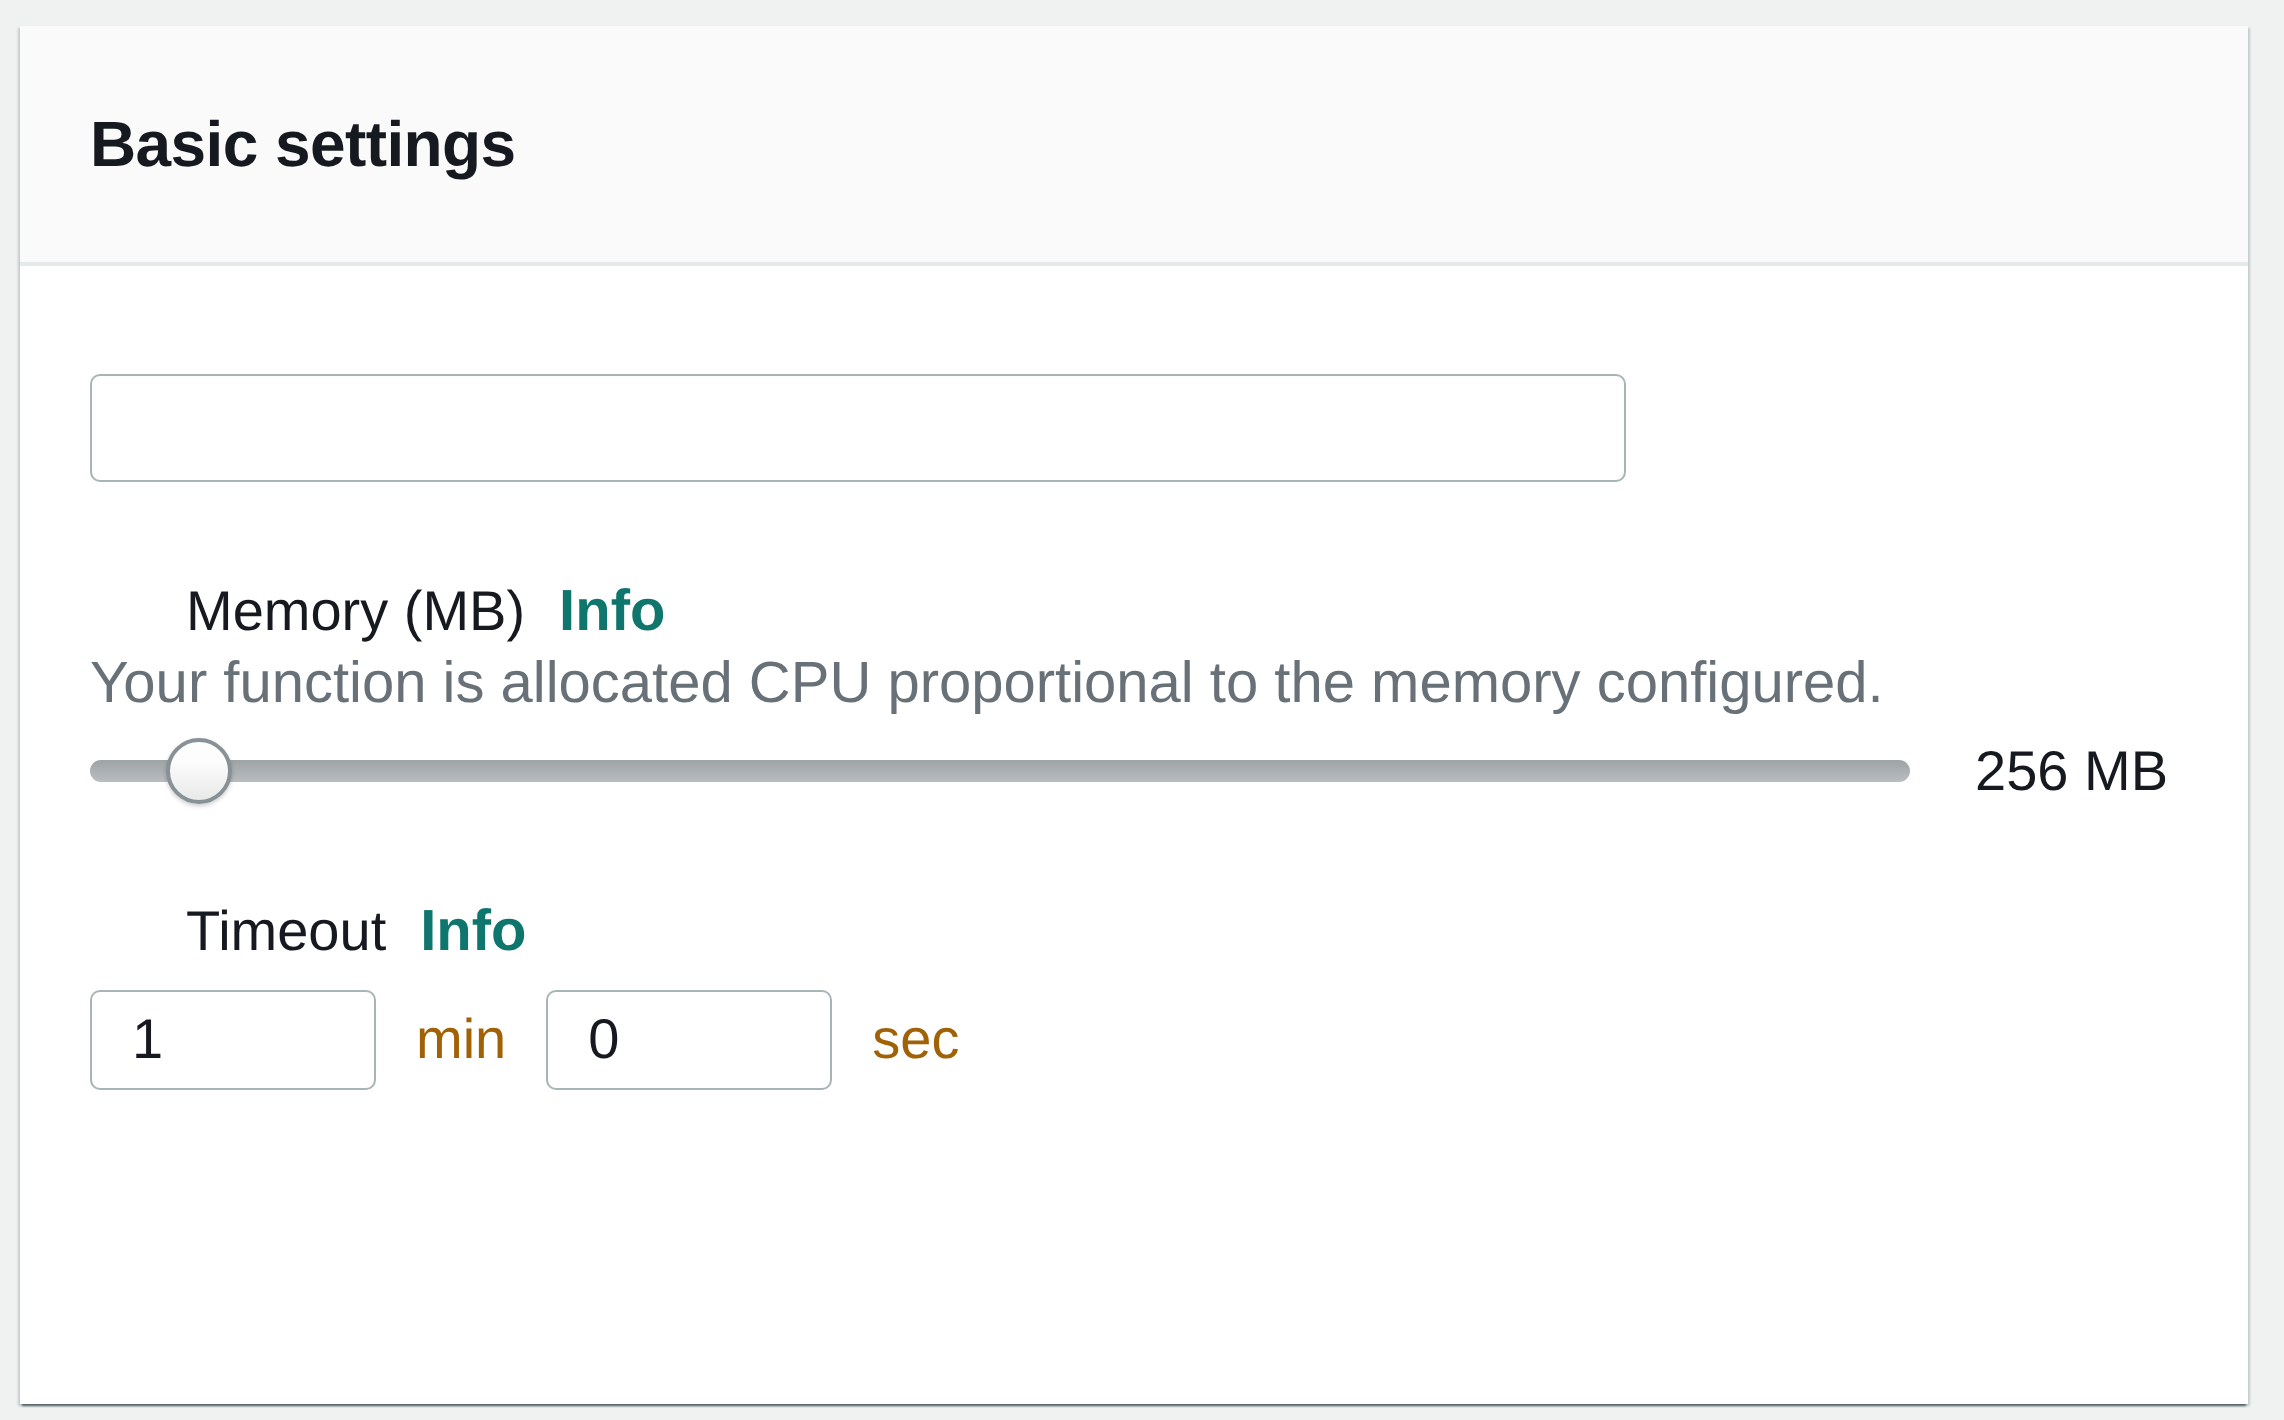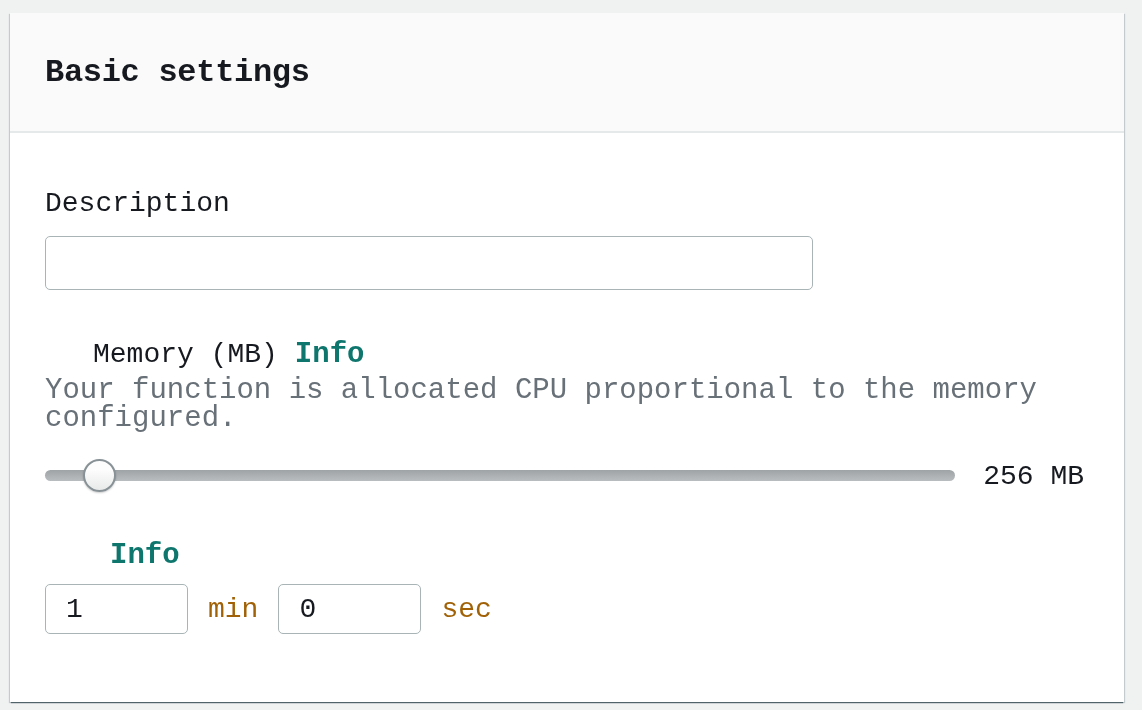--- a/index.html
+++ b/index.html
@@ -1,15 +1,15 @@
 <!DOCTYPE html>
 <html><head>
 <meta charset="utf-8">
 <style>
-  * { margin: 0; padding: 0; box-sizing: border-box; font-family: Liberation Mono, monospace; }
+  * { margin: 0; padding: 0; box-sizing: border-box; }
   html, body {
     width: 1142px; height: 710px;
     background: #f0f2f2;
     font-family: "Liberation Sans", "DejaVu Sans", sans-serif;
     overflow: hidden;
   }
   .card {
     position: absolute;
     left: 10px; top: 13px;
     width: 1114px; height: 689px;
@@ -66,21 +66,21 @@
   }
 
   .field-memory { margin-top: 48px; }
   .helper-text {
     margin-top: 5px;
     font-size: 29px;
     line-height: 28px;
     color: #687078;
   }
   .slider-row {
-    margin-top: 26px;
+    margin-top: 13px;
     display: flex;
     align-items: center;
     height: 34px;
   }
   .slider { position: relative; width: 910px; height: 34px; flex: none; }
   .slider-track {
     position: absolute;
     top: 11px; left: 0;
     width: 910px; height: 11px;
     border-radius: 6px;
@@ -123,41 +123,41 @@
 <body>
 
 <div class="card">
   <div class="card-header">
     <h2 class="card-title">Basic settings</h2>
   </div>
 
   <div class="card-body">
 
     <div class="field-description">
-      <label class="form-label">Description</label>
       <input class="description-input" type="text" value="" style="">
     </div>
 
     <div class="field-memory">
       <div class="label-row">
         <label class="form-label">Memory (MB)</label>
         <a class="info-link">Info</a>
       </div>
       <div class="helper-text">Your function is allocated CPU proportional to the memory configured.</div>
       <div class="slider-row">
         <div class="slider">
           <div class="slider-track"></div>
           <div class="slider-handle"></div>
         </div>
         <div class="slider-value">256 MB</div>
       </div>
     </div>
 
     <div class="field-timeout">
       <div class="label-row">
+        <label class="form-label">Timeout</label>
         <a class="info-link">Info</a>
       </div>
       <div class="timeout-row">
         <input class="timeout-input minutes" type="text" value="1" style="">
         <span class="unit">min</span>
         <input class="timeout-input seconds" type="text" value="0" style="">
         <span class="unit">sec</span>
       </div>
     </div>
 

